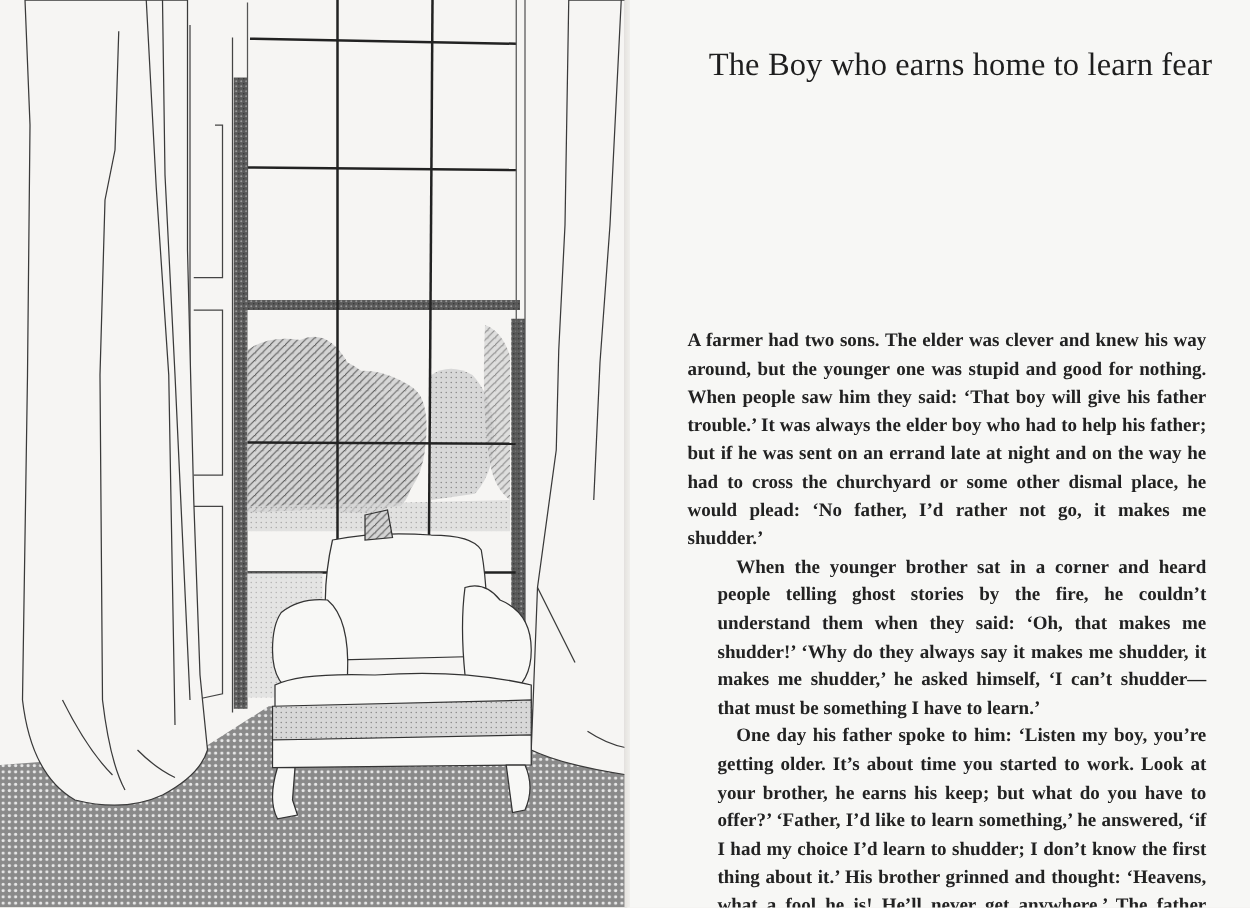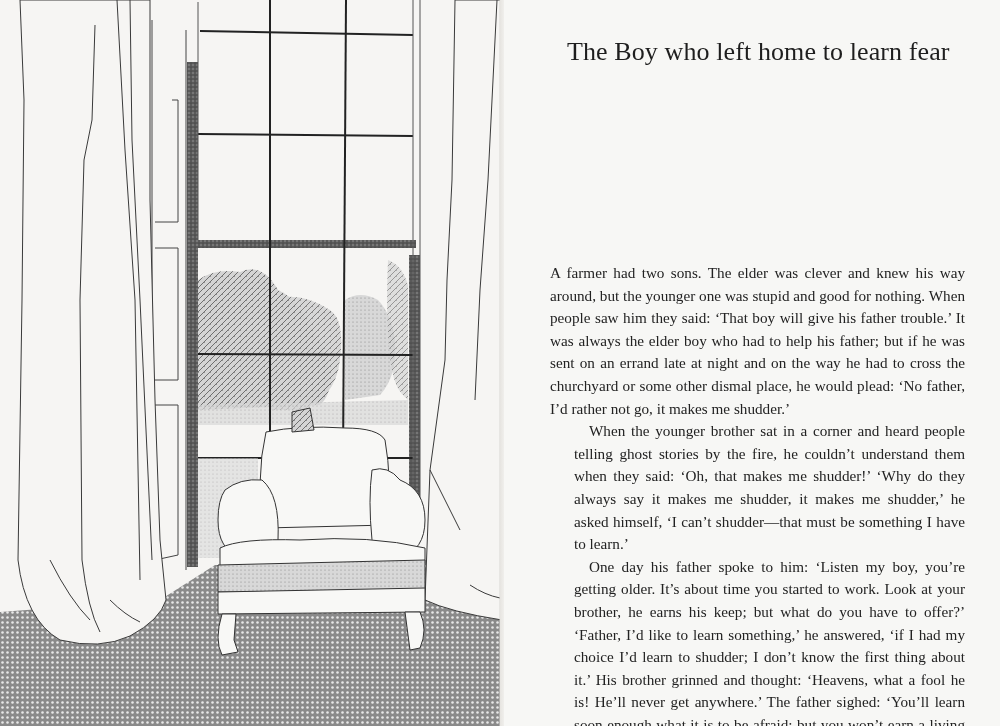--- a/index.html
+++ b/index.html
@@ -3,21 +3,21 @@
 <meta charset="utf-8">
 <style>
   html, body { margin:0; padding:0; }
   body { width:1000px; height:726px; overflow:hidden; background:#f3f2ef; position:relative; font-family:"Liberation Serif", "DejaVu Serif", serif; }
   .spread { position:absolute; left:0; top:0; width:1000px; height:726px; }
   .page-left { position:absolute; left:0; top:0; width:502px; height:726px; background:#f6f5f3; overflow:hidden; }
   .gutter { position:absolute; left:500px; top:0; width:4px; height:726px; background:linear-gradient(to right,#e6e4e0,#f0efec); }
   .page-right { position:absolute; left:504px; top:0; width:496px; height:726px; background:#f7f7f5; }
   .title { position:absolute; left:567px; top:37px; width:400px; font-size:26px; color:#1e1e1e; letter-spacing:0.1px; white-space:nowrap; }
   .body-text { position:absolute; left:550px; top:262px; width:415px; font-size:15.2px; line-height:22.6px; color:#222; text-align:justify; }
-  .body-text p { margin:0; }
+  .body-text p { margin:0;font-weight:bold; }
   .body-text p.indent { text-indent:15px;margin-left:24px; }
   svg { display:block; }
 </style>
 </head>
 <body>
 
 <div class="spread">
 
   <div class="page-left">
     <svg width="502" height="726" viewBox="0 0 502 726">
@@ -108,21 +108,21 @@
       </g>
 
       <line x1="500" y1="0" x2="500" y2="726" stroke="#d8d6d2" stroke-width="1"></line>
     </svg>
   </div>
 
   <div class="gutter"></div>
 
   <div class="page-right"></div>
 
-  <h1 class="title" style="margin:0;font-weight:normal;">The Boy who left home to learn fear</h1>
+  <h1 class="title" style="margin:0;font-weight:normal;">The Boy who earns home to learn fear</h1>
 
   <div class="body-text">
     <p>A farmer had two sons. The elder was clever and knew his way around, but the younger one was stupid and good for nothing. When people saw him they said: ‘That boy will give his father trouble.’ It was always the elder boy who had to help his father; but if he was sent on an errand late at night and on the way he had to cross the churchyard or some other dismal place, he would plead: ‘No father, I’d rather not go, it makes me shudder.’</p>
     <p class="indent">When the younger brother sat in a corner and heard people telling ghost stories by the fire, he couldn’t understand them when they said: ‘Oh, that makes me shudder!’ ‘Why do they always say it makes me shudder, it makes me shudder,’ he asked himself, ‘I can’t shudder—that must be something I have to learn.’</p>
     <p class="indent">One day his father spoke to him: ‘Listen my boy, you’re getting older. It’s about time you started to work. Look at your brother, he earns his keep; but what do you have to offer?’ ‘Father, I’d like to learn something,’ he answered, ‘if I had my choice I’d learn to shudder; I don’t know the first thing about it.’ His brother grinned and thought: ‘Heavens, what a fool he is! He’ll never get anywhere.’ The father sighed: ‘You’ll learn soon enough what it is to be afraid; but you won’t earn a living that way.’</p>
   </div>
 
 </div>
 
 </body></html>

